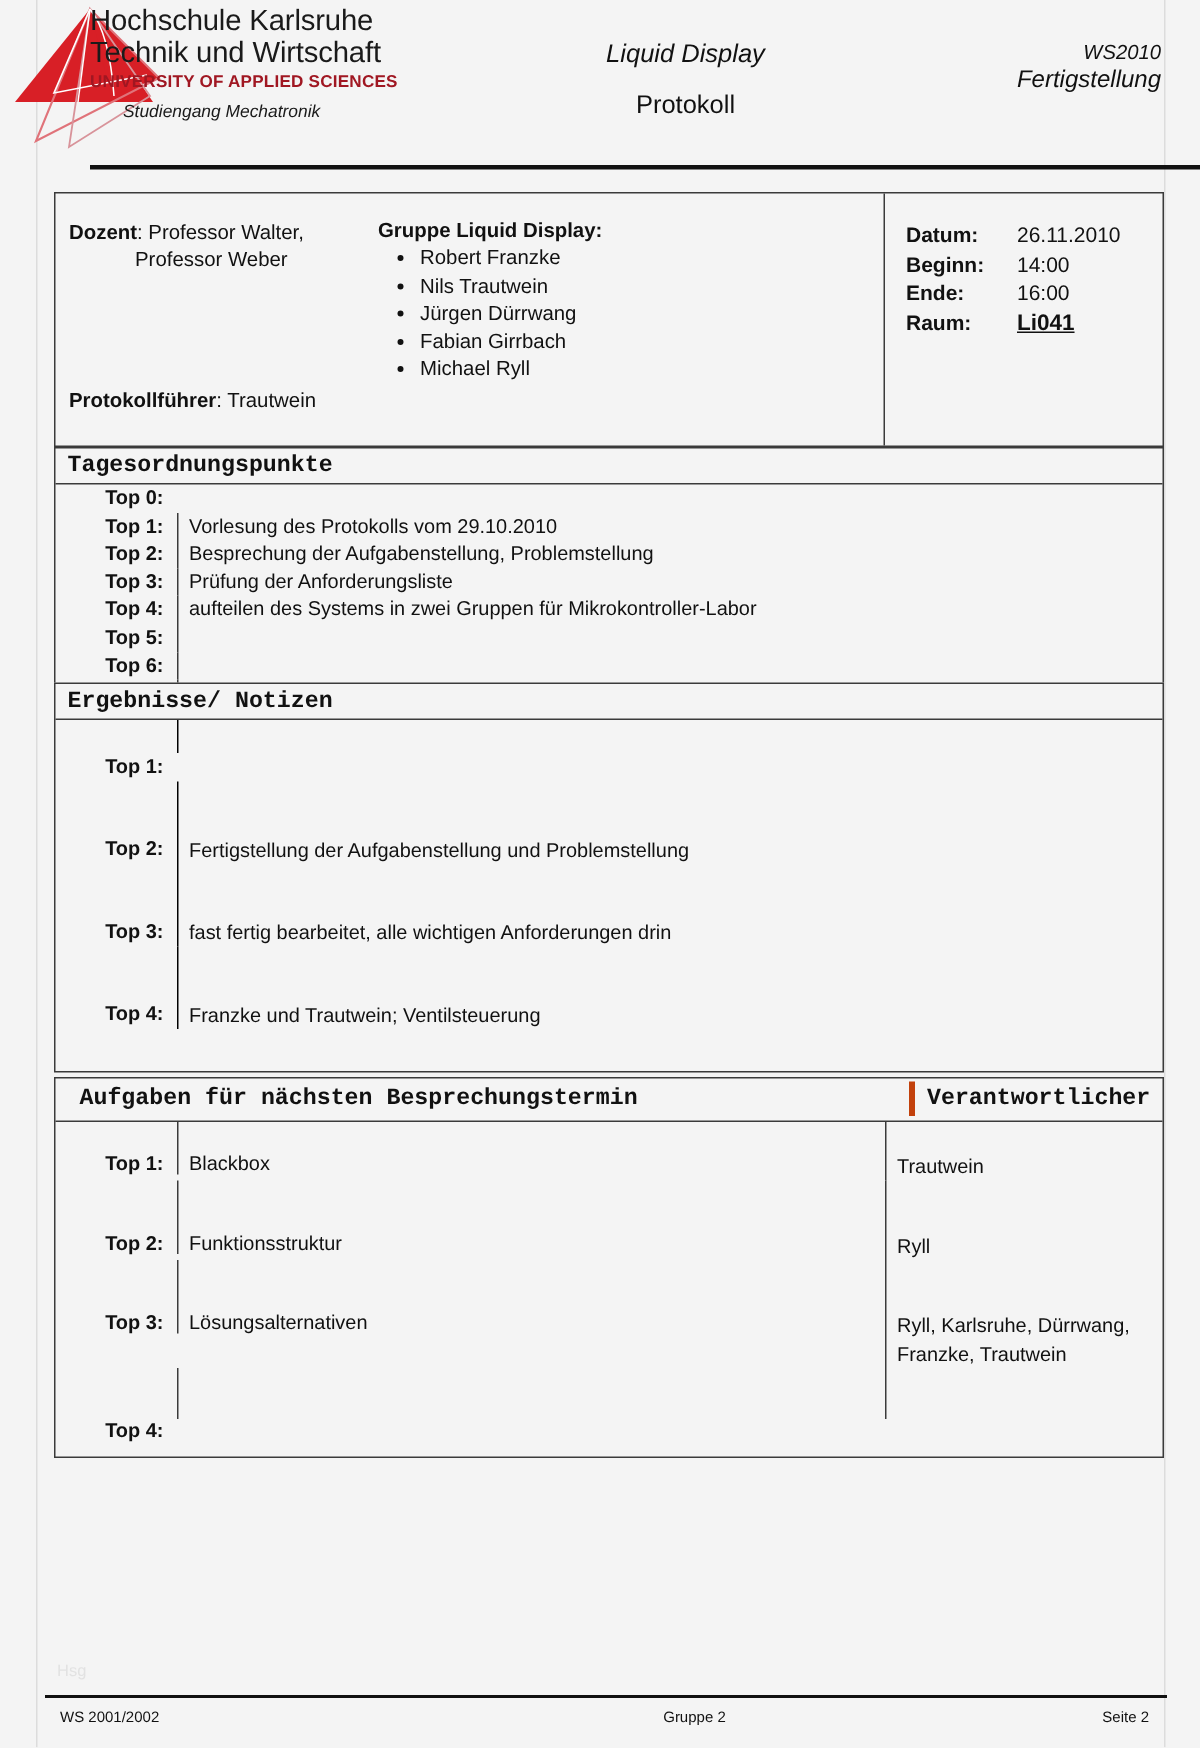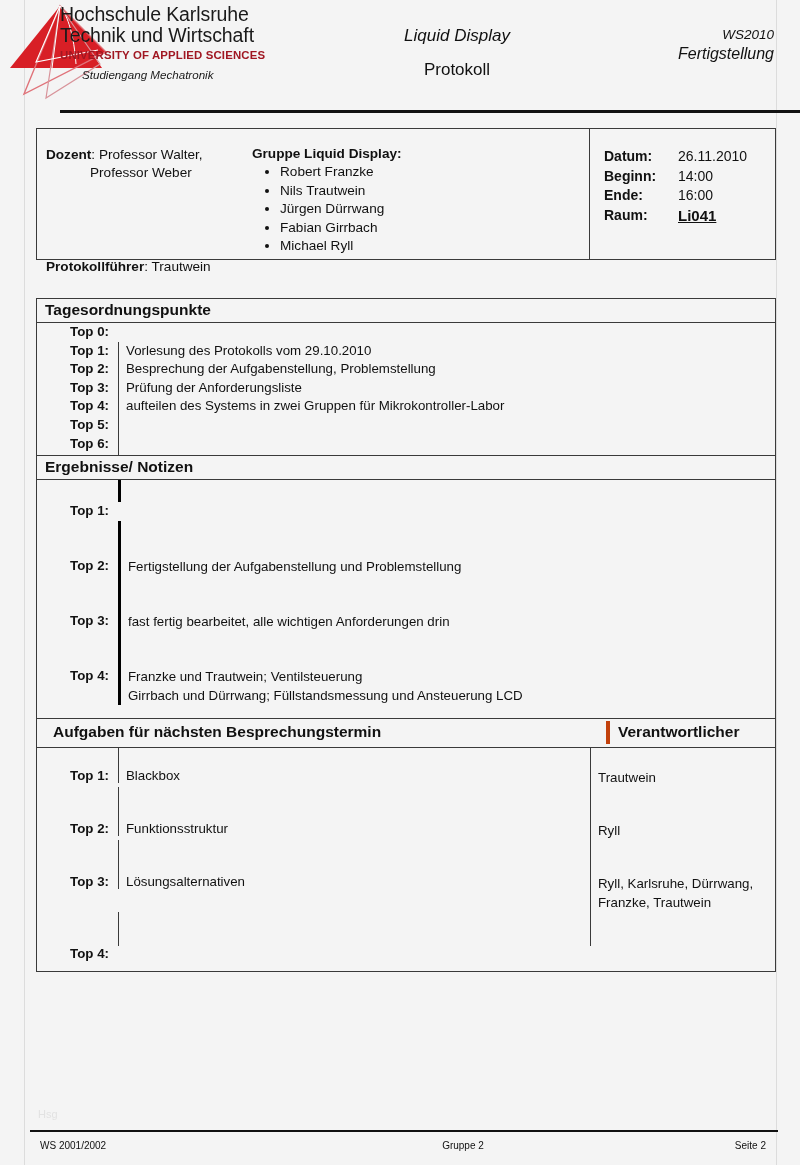--- a/index.html
+++ b/index.html
@@ -114,36 +114,37 @@
     box-sizing: border-box;
     border: 1px solid #3a3a3a;
     background: #f4f4f4;
   }
   .band {
     border-bottom: 1px solid #3a3a3a;
     font-size: 15.5px;
     font-weight: bold;
     padding: 2px 0 3px 8px;
     line-height: 18px;
+    font-family: Liberation Mono, monospace;
   }
   .band-flex {
     display: flex;
   }
   .band-flex .band-main {
     flex: 0 0 553px;
     border-right: 4px solid #c2410c;
     padding: 2px 0 3px 8px;
   }
   .band-flex .band-side {
     flex: 1 1 auto;
     padding: 2px 0 3px 8px;
   }
 
   
-  #meeting-block { top: 128px; height: 132px; }
+  #meeting-block { top: 128px; height: 170px; }
   .meeting-inner { display: flex; height: 100%; }
   .meeting-left {
     flex: 0 0 553px;
     border-right: 1px solid #3a3a3a;
     position: relative;
     box-sizing: border-box;
   }
   .meeting-right {
     flex: 1 1 auto;
     position: relative;
@@ -215,21 +216,21 @@
   #results-block { top: 455px; }
   .results-rows { padding-bottom: 28px; }
   .results-rows .row {
     align-items: flex-start;
   }
   .results-rows .row .top-label { padding-top: 36px; }
   .results-rows .row:first-child .top-label { padding-top: 22px; }
   .results-rows .row .top-body {
     padding-top: 36px;
     padding-bottom: 0;
-    border-left: 3px solid #000000;
+    border-left: 1px solid #000000;
   }
   .results-rows .row:first-child .top-body { padding-top: 22px; }
   .results-rows .row .top-body div { line-height: 19px; }
 
   
   #tasks-block { top: 718px; }
   .task-rows { padding-bottom: 10px; }
   .task-row {
     display: flex;
     font-size: 13.3px;
@@ -435,21 +436,20 @@
       <div class="row">
         <div class="top-label">Top 3:</div>
         <div class="top-body">
           <div>fast fertig bearbeitet, alle wichtigen Anforderungen drin</div>
         </div>
       </div>
       <div class="row">
         <div class="top-label">Top 4:</div>
         <div class="top-body">
           <div>Franzke und Trautwein; Ventilsteuerung</div>
-          <div>Girrbach und Dürrwang; Füllstandsmessung und Ansteuerung LCD</div>
         </div>
       </div>
     </div>
   </div>
 
   <div class="block" id="tasks-block">
     <div class="band band-flex">
       <div class="band-main">Aufgaben für nächsten Besprechungstermin</div>
       <div class="band-side">Verantwortlicher</div>
     </div>

